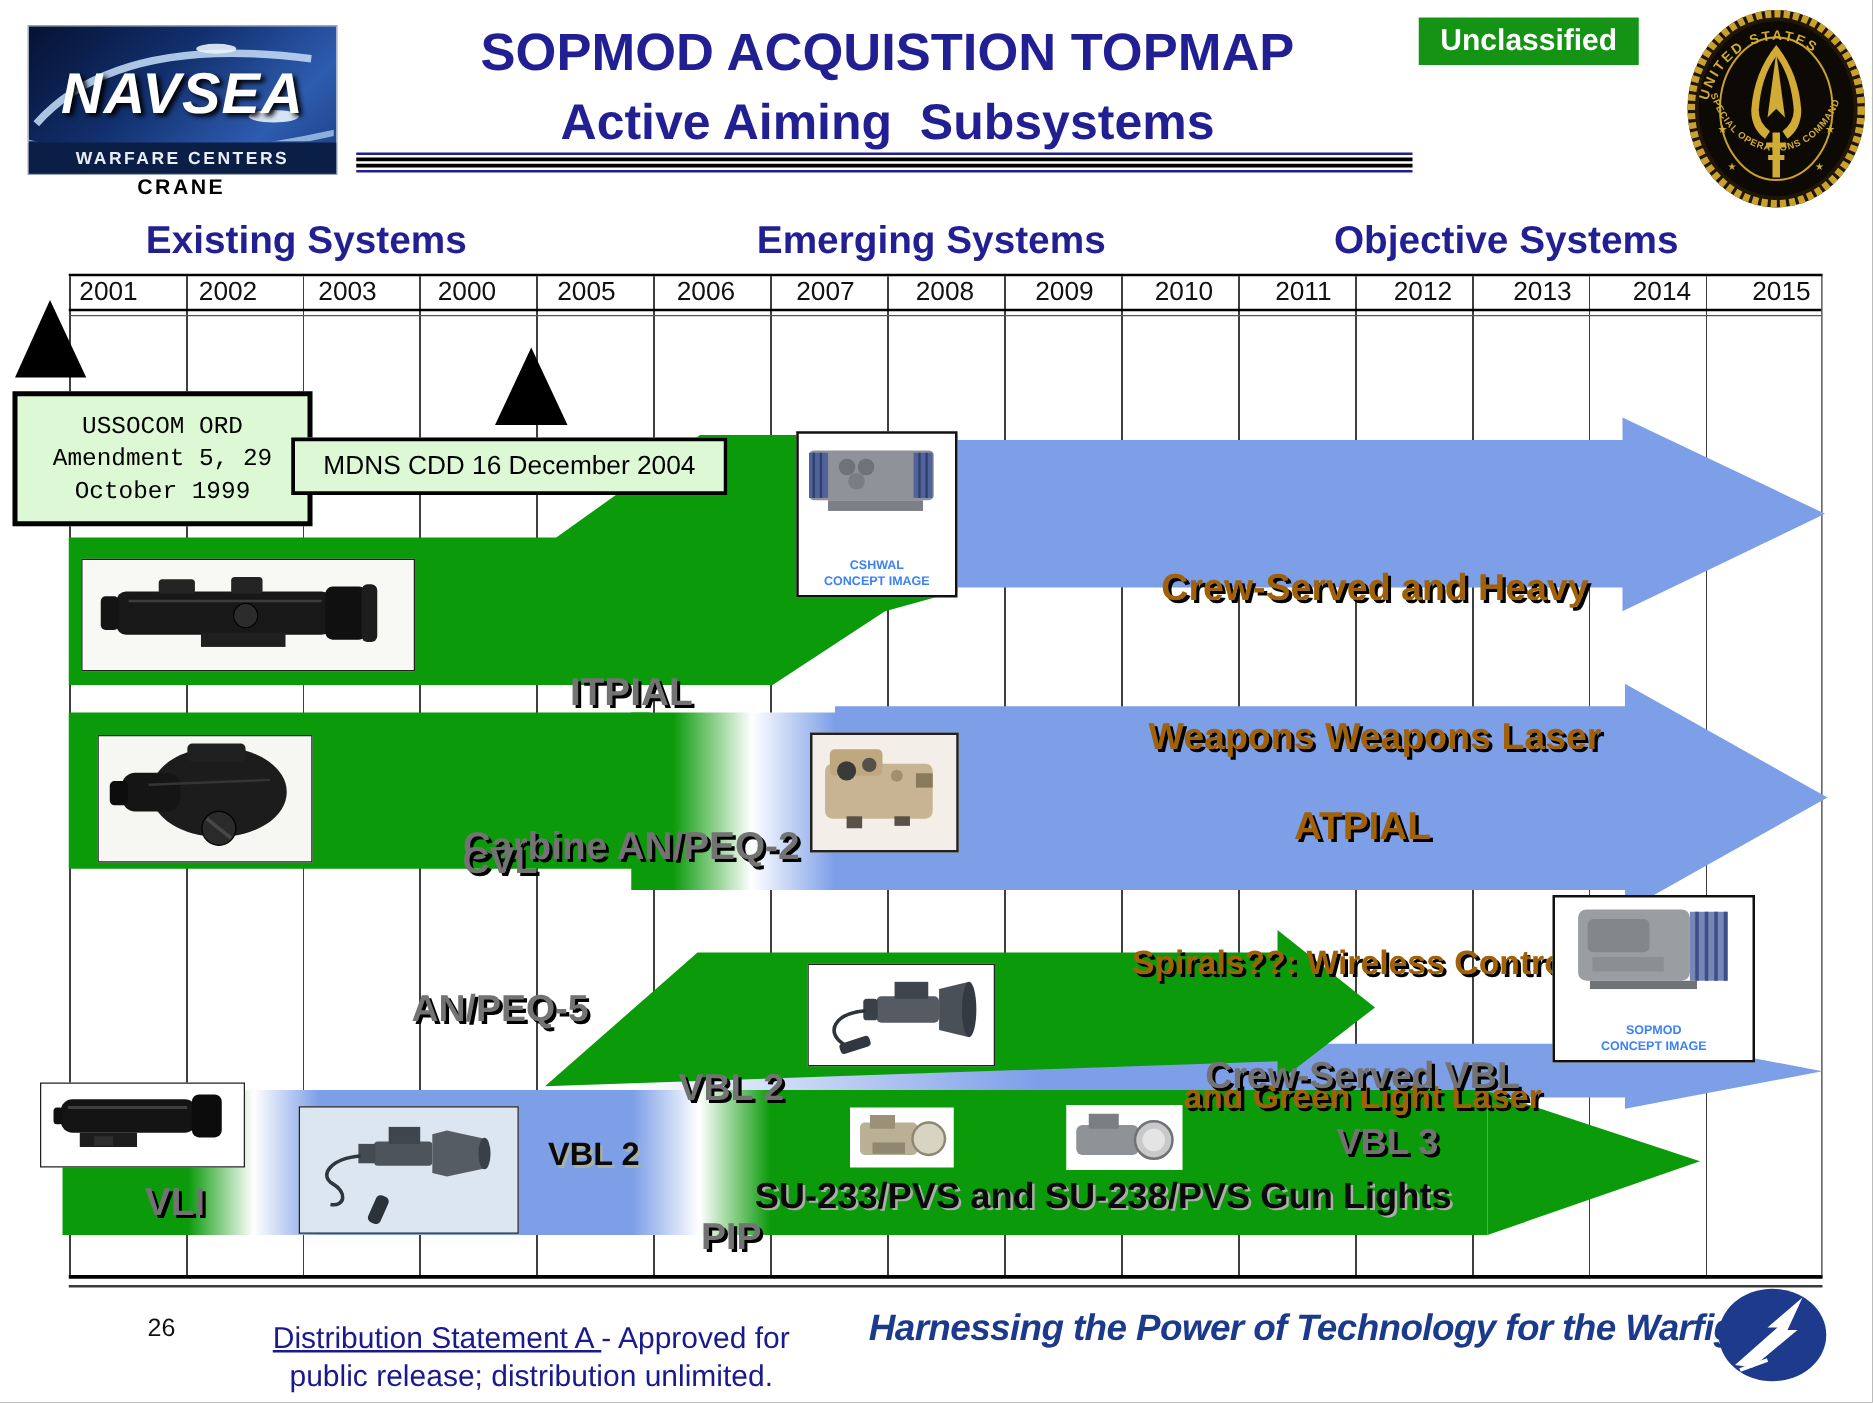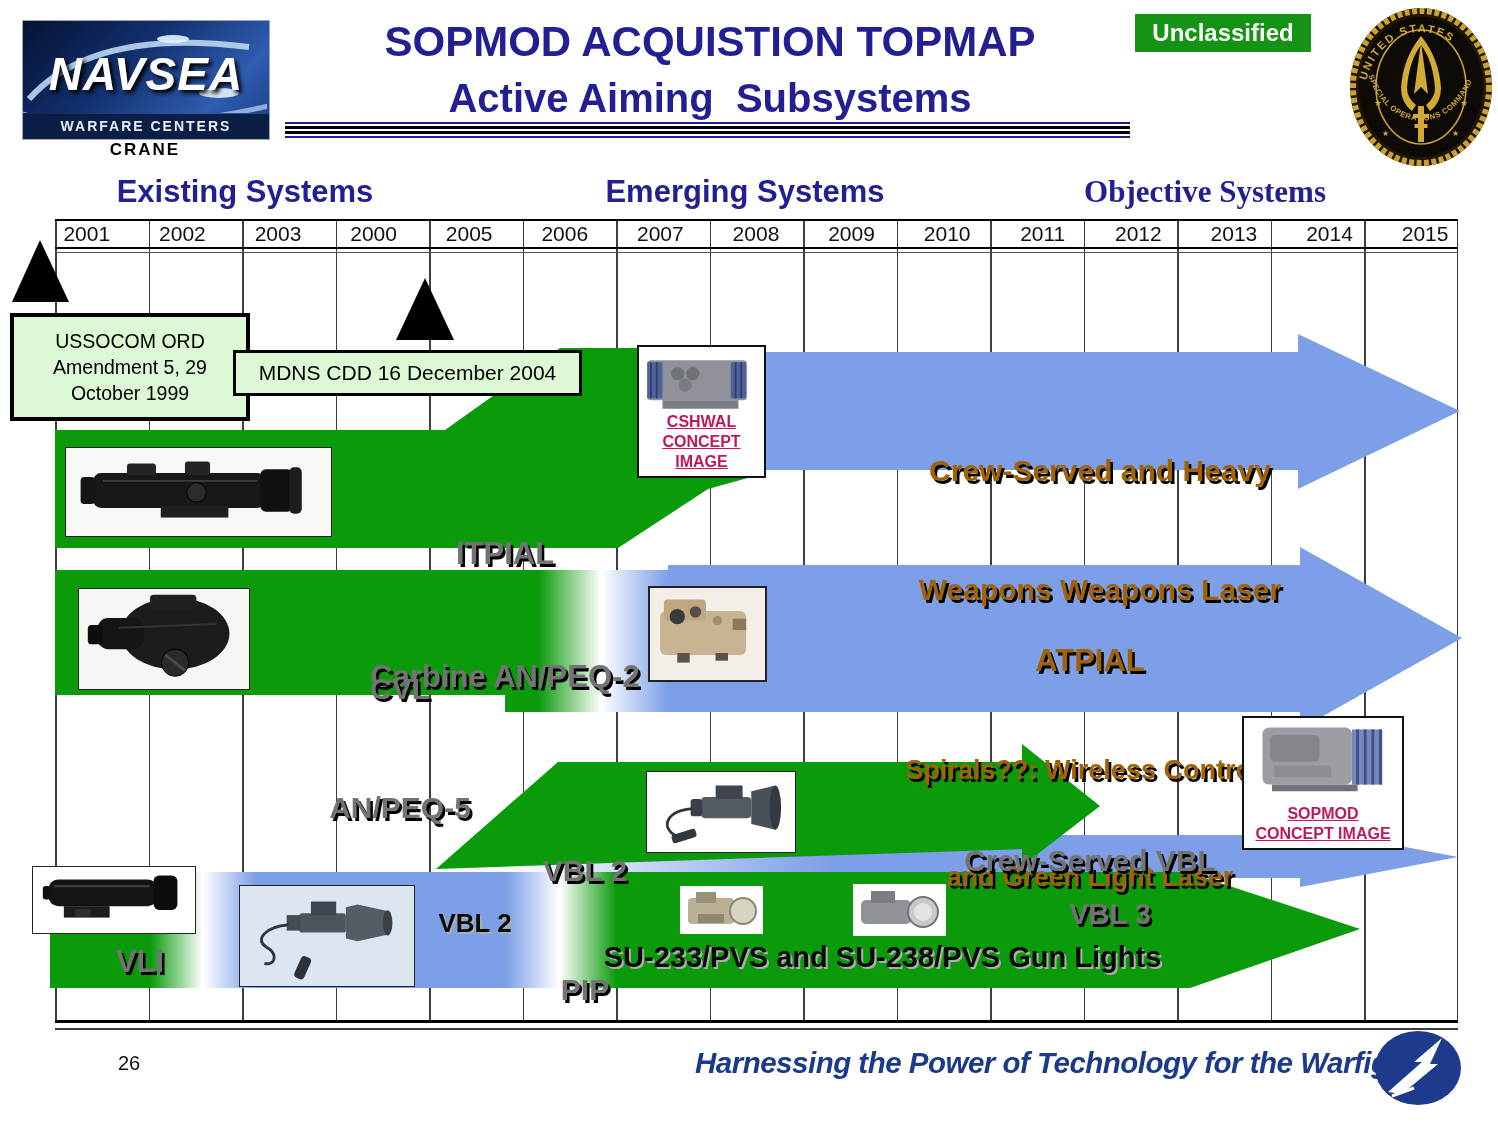--- a/index.html
+++ b/index.html
@@ -35,22 +35,22 @@
   .year-row{position:absolute;left:0;top:0;width:100%;height:26px;display:flex;
       border-bottom:2px solid #000;gap:32px;}
   .year-cell{flex:1;text-align:center;font-size:21px;color:#111;line-height:25px;}
   .subline{position:absolute;left:0;top:31px;width:100%;height:1.2px;background:#555;}
   .bottomline2{left:55px;top:1028px;width:1403px;height:1.5px;background:#3a3a3a;}
   
   .callout{background:#dcf8d4;border:4px solid #000;display:flex;flex-direction:column;
       justify-content:center;text-align:center;color:#000;font-size:19.5px;line-height:1.35;}
   
   .devbox{background:#fff;border:1.5px solid #222;}
-  .concept-txt{position:absolute;left:0;right:0;bottom:4px;text-align:center;color:#be185d;
-      font-weight:bold;font-size:16px;line-height:1.25;text-decoration:underline;}
+  .concept-txt{position:absolute;left:0;right:0;bottom:4px;text-align:center;color:#3b82f6;
+      font-weight:bold;font-size:10px;line-height:1.25;}
   
   .pagenum{color:#111;font-size:20px;}
   .dist{color:#1b1a8c;font-size:24px;text-align:center;line-height:1.28;}
   .dist .u{text-decoration:underline;}
   .motto{color:#1b3a8c;font-style:italic;font-weight:bold;font-size:29.5px;white-space:nowrap;
       letter-spacing:-0.5px;}
 </style>
 </head>
 <body>
 
@@ -100,21 +100,21 @@
     <text font-size="11" font-weight="bold" fill="#d2ab35" letter-spacing="2" font-family="Liberation Sans, sans-serif">
       <textPath href="#arcTop" startOffset="10%">UNITED STATES</textPath>
     </text>
     <text font-size="7.6" font-weight="bold" fill="#d2ab35" letter-spacing="0.6" font-family="Liberation Sans, sans-serif">
       <textPath href="#arcBot" startOffset="1%">SPECIAL OPERATIONS COMMAND</textPath>
     </text>
   </svg>
 
   <div class="abs section-h" style="left:55px;top:174px;width:380px;">Existing Systems</div>
   <div class="abs section-h" style="left:555px;top:174px;width:380px;">Emerging Systems</div>
-  <div class="abs section-h" style="left:1010px;top:174px;width:390px;font-family:Liberation Serif, serif;">Objective Systems</div>
+  <div class="abs section-h" style="left:1010px;top:174px;width:390px;">Objective Systems</div>
 
   <div class="abs grid">
     <div class="year-row">
       <div class="year-cell">2001</div>
       <div class="year-cell">2002</div>
       <div class="year-cell">2003</div>
       <div class="year-cell">2000</div>
       <div class="year-cell">2005</div>
       <div class="year-cell">2006</div>
       <div class="year-cell">2007</div>
@@ -160,21 +160,21 @@
     <polygon points="55,430 445,430 560,348 766,348 766,473 708,489 618,548 55,548" fill="#0a9a0a"></polygon>
     <polygon points="762,352 1298,352 1298,334 1460,411 1298,489 1298,470 762,470" fill="#7d9fe8"></polygon>
     <polygon points="505,835 1300,835 1300,827 1458,857 1300,887 1300,878 505,878" fill="url(#gCsvbl)"></polygon>
     <polygon points="558,762 1022,762 1022,744 1100,806 1022,866 1022,849 436,869" fill="#0a9a0a"></polygon>
     <rect x="50" y="872" width="1140" height="116" fill="url(#gBottom)"></rect>
     <polygon points="1190,873 1360,929 1190,988" fill="#0a9a0a"></polygon>
     <polygon points="40,240 12,302 69,302" fill="#000"></polygon>
     <polygon points="425,278 396,340 454,340" fill="#000"></polygon>
   </svg>
 
-  <div class="abs callout" style="left:10px;top:313px;width:232px;height:100px;">
+  <div class="abs callout" style="left:10px;top:313px;width:232px;height:100px;font-family:Liberation Mono, monospace;">
     <div>USSOCOM ORD</div>
     <div>Amendment 5, 29</div>
     <div>October 1999</div>
   </div>
   <div class="abs callout" style="left:233px;top:350px;width:343px;height:40px;border-width:3.5px;font-size:21px;">
     <div>MDNS CDD 16 December 2004</div>
   </div>
 
   <div class="abs lbl white-sh" style="left:330px;top:452px;width:350px;font-size:31px;">
     <div>ITPIAL</div>
@@ -326,20 +326,24 @@
   <div class="abs" style="left:853px;top:884px;width:93px;height:52px;background:#fff;">
     <svg width="93" height="52" viewBox="0 0 93 52">
       <rect x="8" y="16" width="50" height="24" rx="5" fill="#8f9397"></rect>
       <rect x="18" y="7" width="24" height="12" fill="#7b7f83"></rect>
       <circle cx="70" cy="28" r="15" fill="#c9c9c9" stroke="#6f7377" stroke-width="2"></circle>
       <circle cx="70" cy="28" r="9" fill="#e4e4e4"></circle>
     </svg>
   </div>
 
   <div class="abs pagenum" style="left:118px;top:1052px;">26</div>
+  <div class="abs dist" style="left:195px;top:1056px;width:460px;">
+    <div><span class="u">Distribution Statement A </span><span>- Approved for</span></div>
+    <div>public release; distribution unlimited.</div>
+  </div>
   <div class="abs motto" style="left:695px;top:1046px;">Harnessing the Power of Technology for the Warfighter</div>
   <svg class="abs" style="left:1372px;top:1028px;" width="92" height="80" viewBox="0 0 92 80">
     <ellipse cx="46" cy="40" rx="43" ry="37" fill="#1e3a8c"></ellipse>
     <path d="M16 64 L50 34 L42 34 L70 10 L58 36 L66 36 L30 66 Z" fill="#ffffff"></path>
     <path d="M20 68 L42 60" stroke="#ffffff" stroke-width="3" fill="none"></path>
   </svg>
 
 </div>
 
 </body></html>

